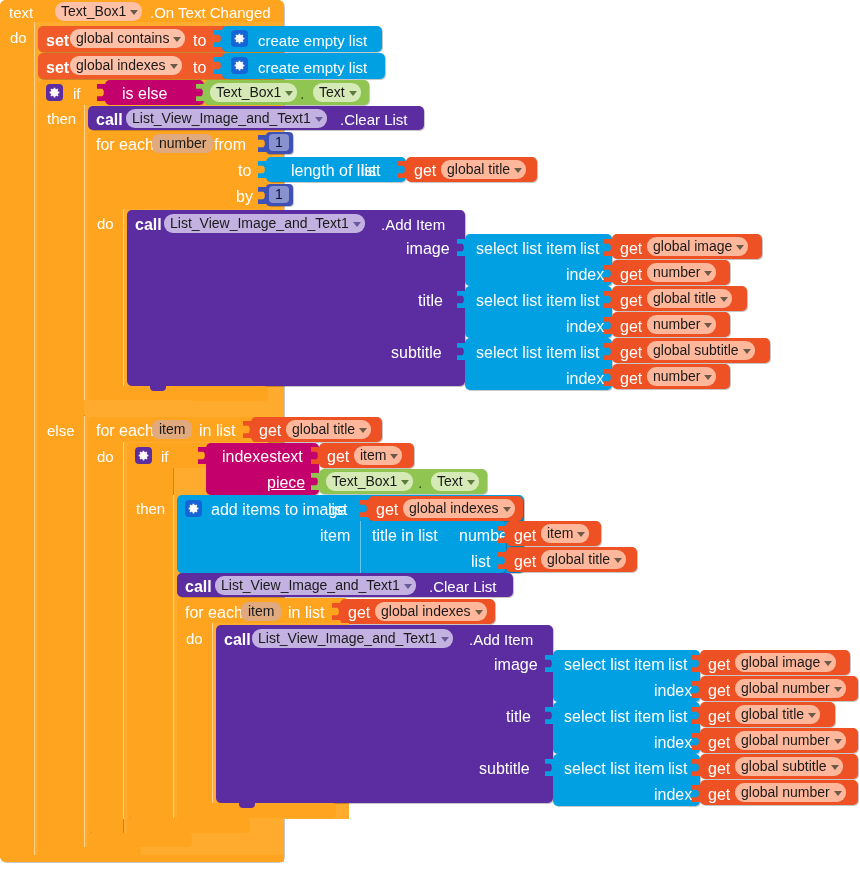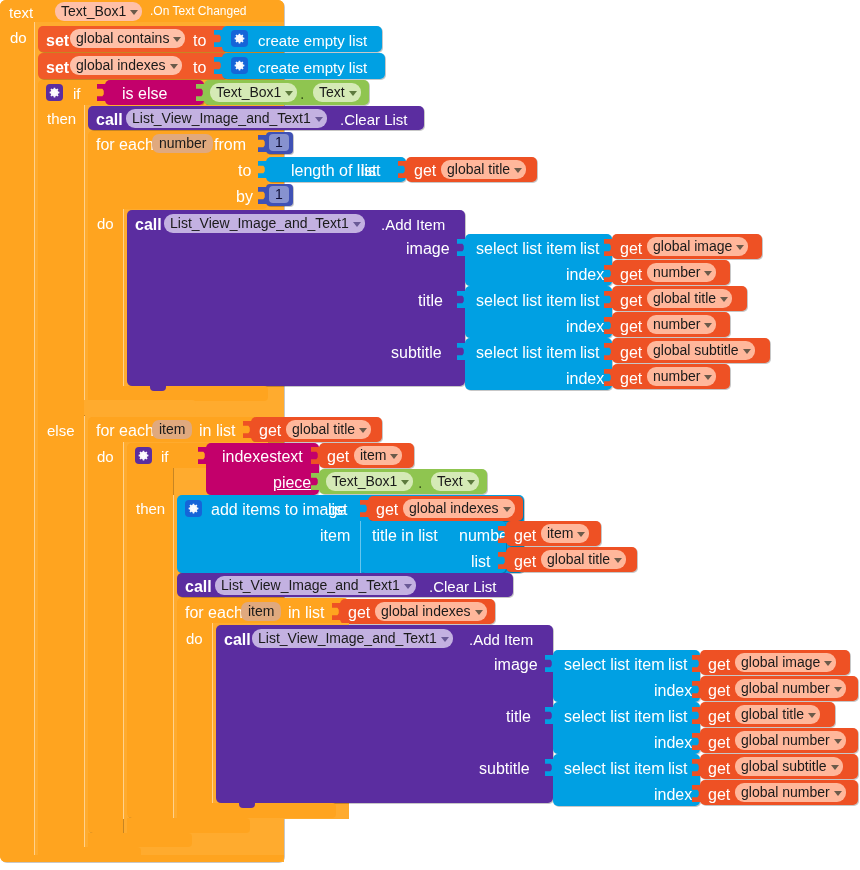--- a/index.html
+++ b/index.html
@@ -65,21 +65,21 @@
 <div id="canvas">
 
   <div class="blk c-event sh" style="left:0px;top:0px;width:284px;height:862px;border-radius:6px;"></div>
 
   <div class="blk c-event" style="left:0px;top:0px;width:284px;height:22px;border-radius:6px 6px 0 0;"></div>
   <div class="t lbl" style="left:9px;top:4px;font-size:15px;">text</div>
   <div class="fld f-set" style="left:55px;top:2px;">
     <span>Text_Box1</span>
     <i class="caret"></i>
   </div>
-  <div class="t lbl" style="left:150px;top:4px;font-size:12px;">.On Text Changed</div>
+  <div class="t lbl" style="left:150px;top:4px;font-size:15px;">.On Text Changed</div>
   <div class="t lbl" style="left:10px;top:29px;font-size:15px;">do</div>
 
   <div class="blk c-ctrl2" style="left:34px;top:22px;width:250px;height:840px;border-radius:0;"></div>
   <div style="position:absolute;left:34px;top:22px;width:1px;height:840px;background:rgba(255,255,255,.45);"></div>
 
   <div class="blk c-set sh" style="left:38px;top:26px;width:190px;height:26px;"></div>
   <div class="t lbl" style="left:46px;top:32px;font-weight:bold;">set</div>
   <div class="fld f-set" style="left:70px;top:29px;">
     <span>global contains</span>
     <i class="caret"></i>
@@ -299,21 +299,21 @@
   <div class="blk c-logic sh" style="left:206px;top:443px;width:113px;height:52px;"></div>
   <div class="t lbl" style="left:222px;top:448px;">indexes</div>
   <div class="t lbl" style="left:277px;top:448px;">text</div>
   <div class="notch" style="left:311px;top:447px;color:#EE5124;"></div>
   <div class="blk c-get sh" style="left:319px;top:443px;width:95px;height:25px;"></div>
   <div class="t lbl" style="left:327px;top:448px;">get</div>
   <div class="fld f-get" style="left:354px;top:446px;">
     <span>item</span>
     <i class="caret"></i>
   </div>
-  <div class="t lbl" style="left:273px;top:474px;text-decoration:underline;">piece</div>
+  <div class="t lbl" style="left:267px;top:474px;text-decoration:underline;">piece</div>
   <div class="notch" style="left:311px;top:473px;color:#8FC550;"></div>
   <div class="blk c-comp sh" style="left:319px;top:469px;width:168px;height:25px;"></div>
   <div class="fld f-comp" style="left:326px;top:472px;">
     <span>Text_Box1</span>
     <i class="caret"></i>
   </div>
   <div class="t lbl" style="left:418px;top:474px;color:#3c5a1c;">.</div>
   <div class="fld f-comp" style="left:431px;top:472px;">
     <span>Text</span>
     <i class="caret"></i>

